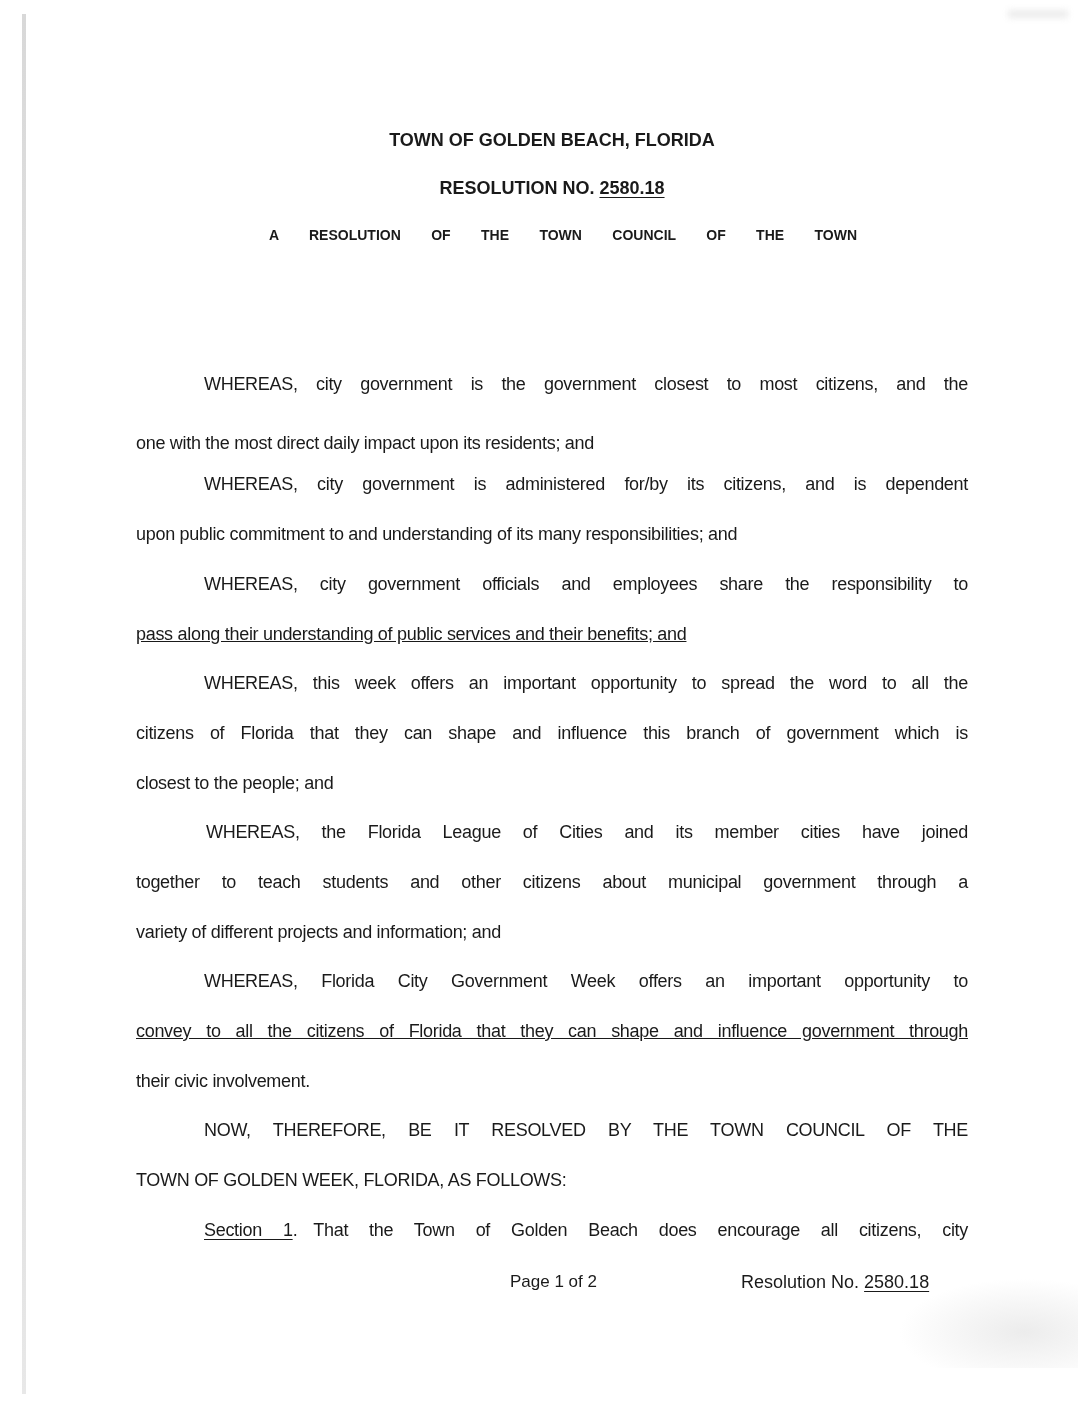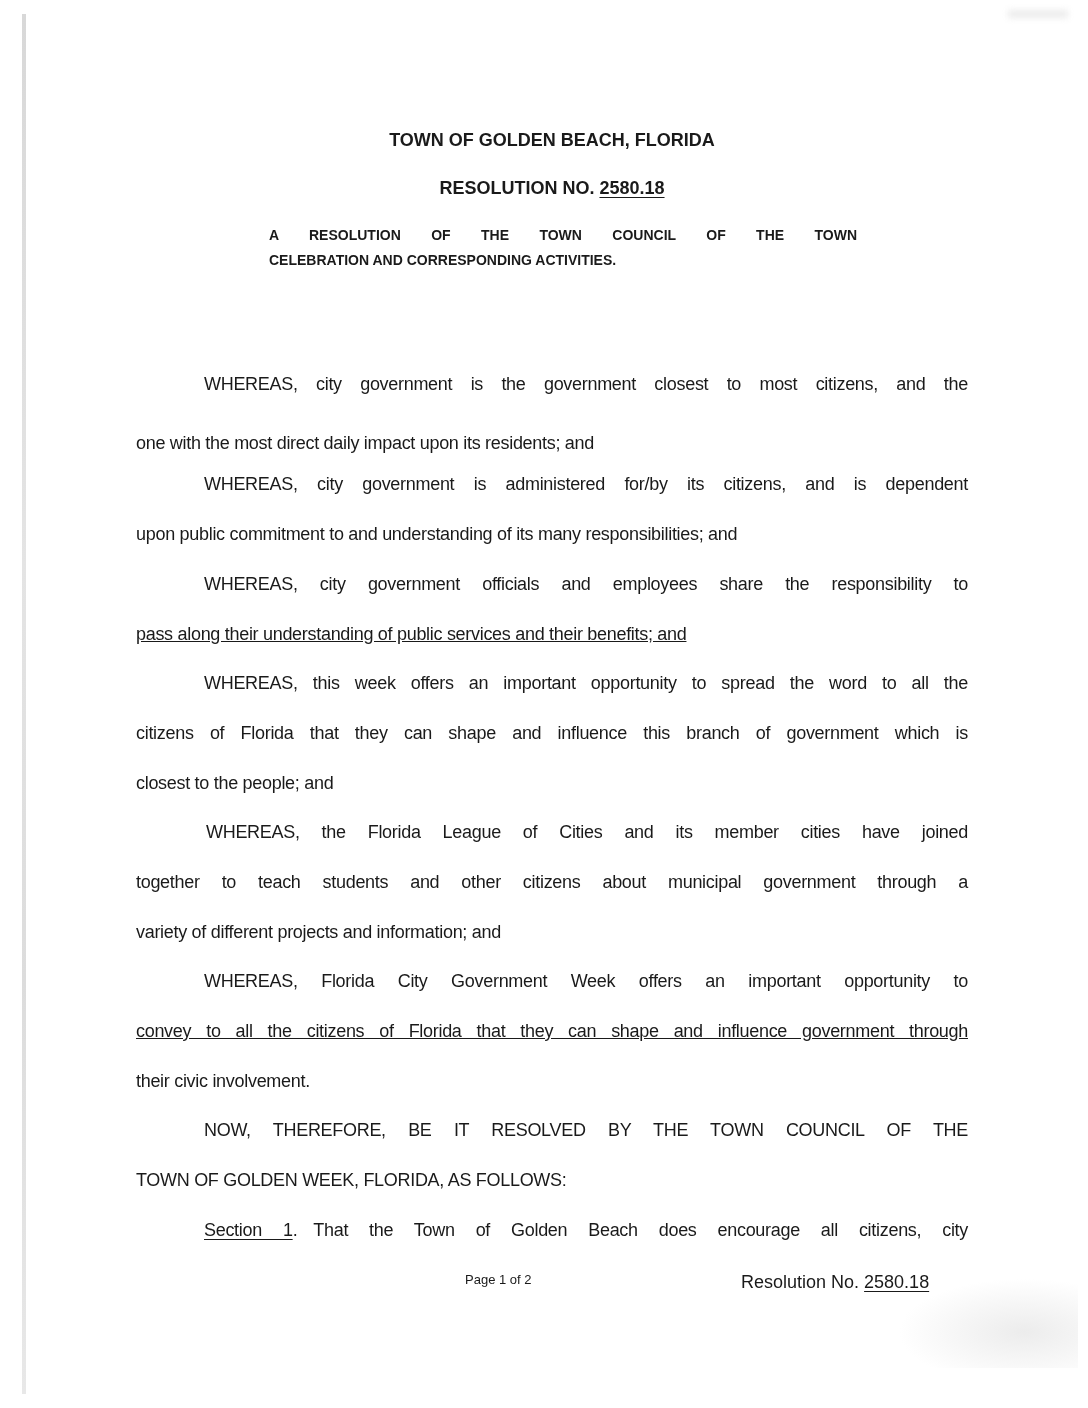--- a/index.html
+++ b/index.html
@@ -38,38 +38,37 @@
     position: absolute; left: 136px; width: 832px;
     font-size: 18px; letter-spacing: -0.3px;
   }
   .line {
     position: absolute; left: 0; width: 832px; white-space: nowrap;
     text-align: justify; text-align-last: justify;
   }
   .line.nojust { text-align-last: left; }
   .line.indent { left: 68px; width: 764px; }
   .bold { font-weight: normal; }
-  .footer-page { position: absolute; left: 465px; top: 1272px; font-size: 13px; }
+  .footer-page { position: absolute; left: 510px; top: 1272px; font-size: 17px; }
   .footer-res { position: absolute; left: 741px; top: 1272px; font-size: 18px; }
 </style>
 </head>
 <body>
 
 <div class="scan-edge-left"></div>
 <div class="scan-shadow-top"></div>
 <div class="scan-shadow-bottom"></div>
 
 <div class="heading h1">TOWN OF GOLDEN BEACH, FLORIDA</div>
 <div class="heading h2">
   <span>RESOLUTION NO. </span><span class="u">2580.18</span>
 </div>
 
 <div class="caption">
   <span class="cline">A RESOLUTION OF THE TOWN COUNCIL OF THE TOWN</span>
-  <span class="cline last">CELEBRATION AND CORRESPONDING ACTIVITIES.</span>
 </div>
 
 <div class="body-text" style="top:0;">
 
   <div class="line indent" style="top:374px;"><span class="bold">WHEREAS</span><span>, city government is the government closest to most citizens, and the</span></div>
   <div class="line nojust" style="top:433px;">one with the most direct daily impact upon its residents; and</div>
 
   <div class="line indent" style="top:474px;"><span class="bold">WHEREAS</span><span>, city government is administered for/by its citizens, and is dependent</span></div>
   <div class="line nojust" style="top:524px;">upon public commitment to and understanding of its many responsibilities; and</div>
 

